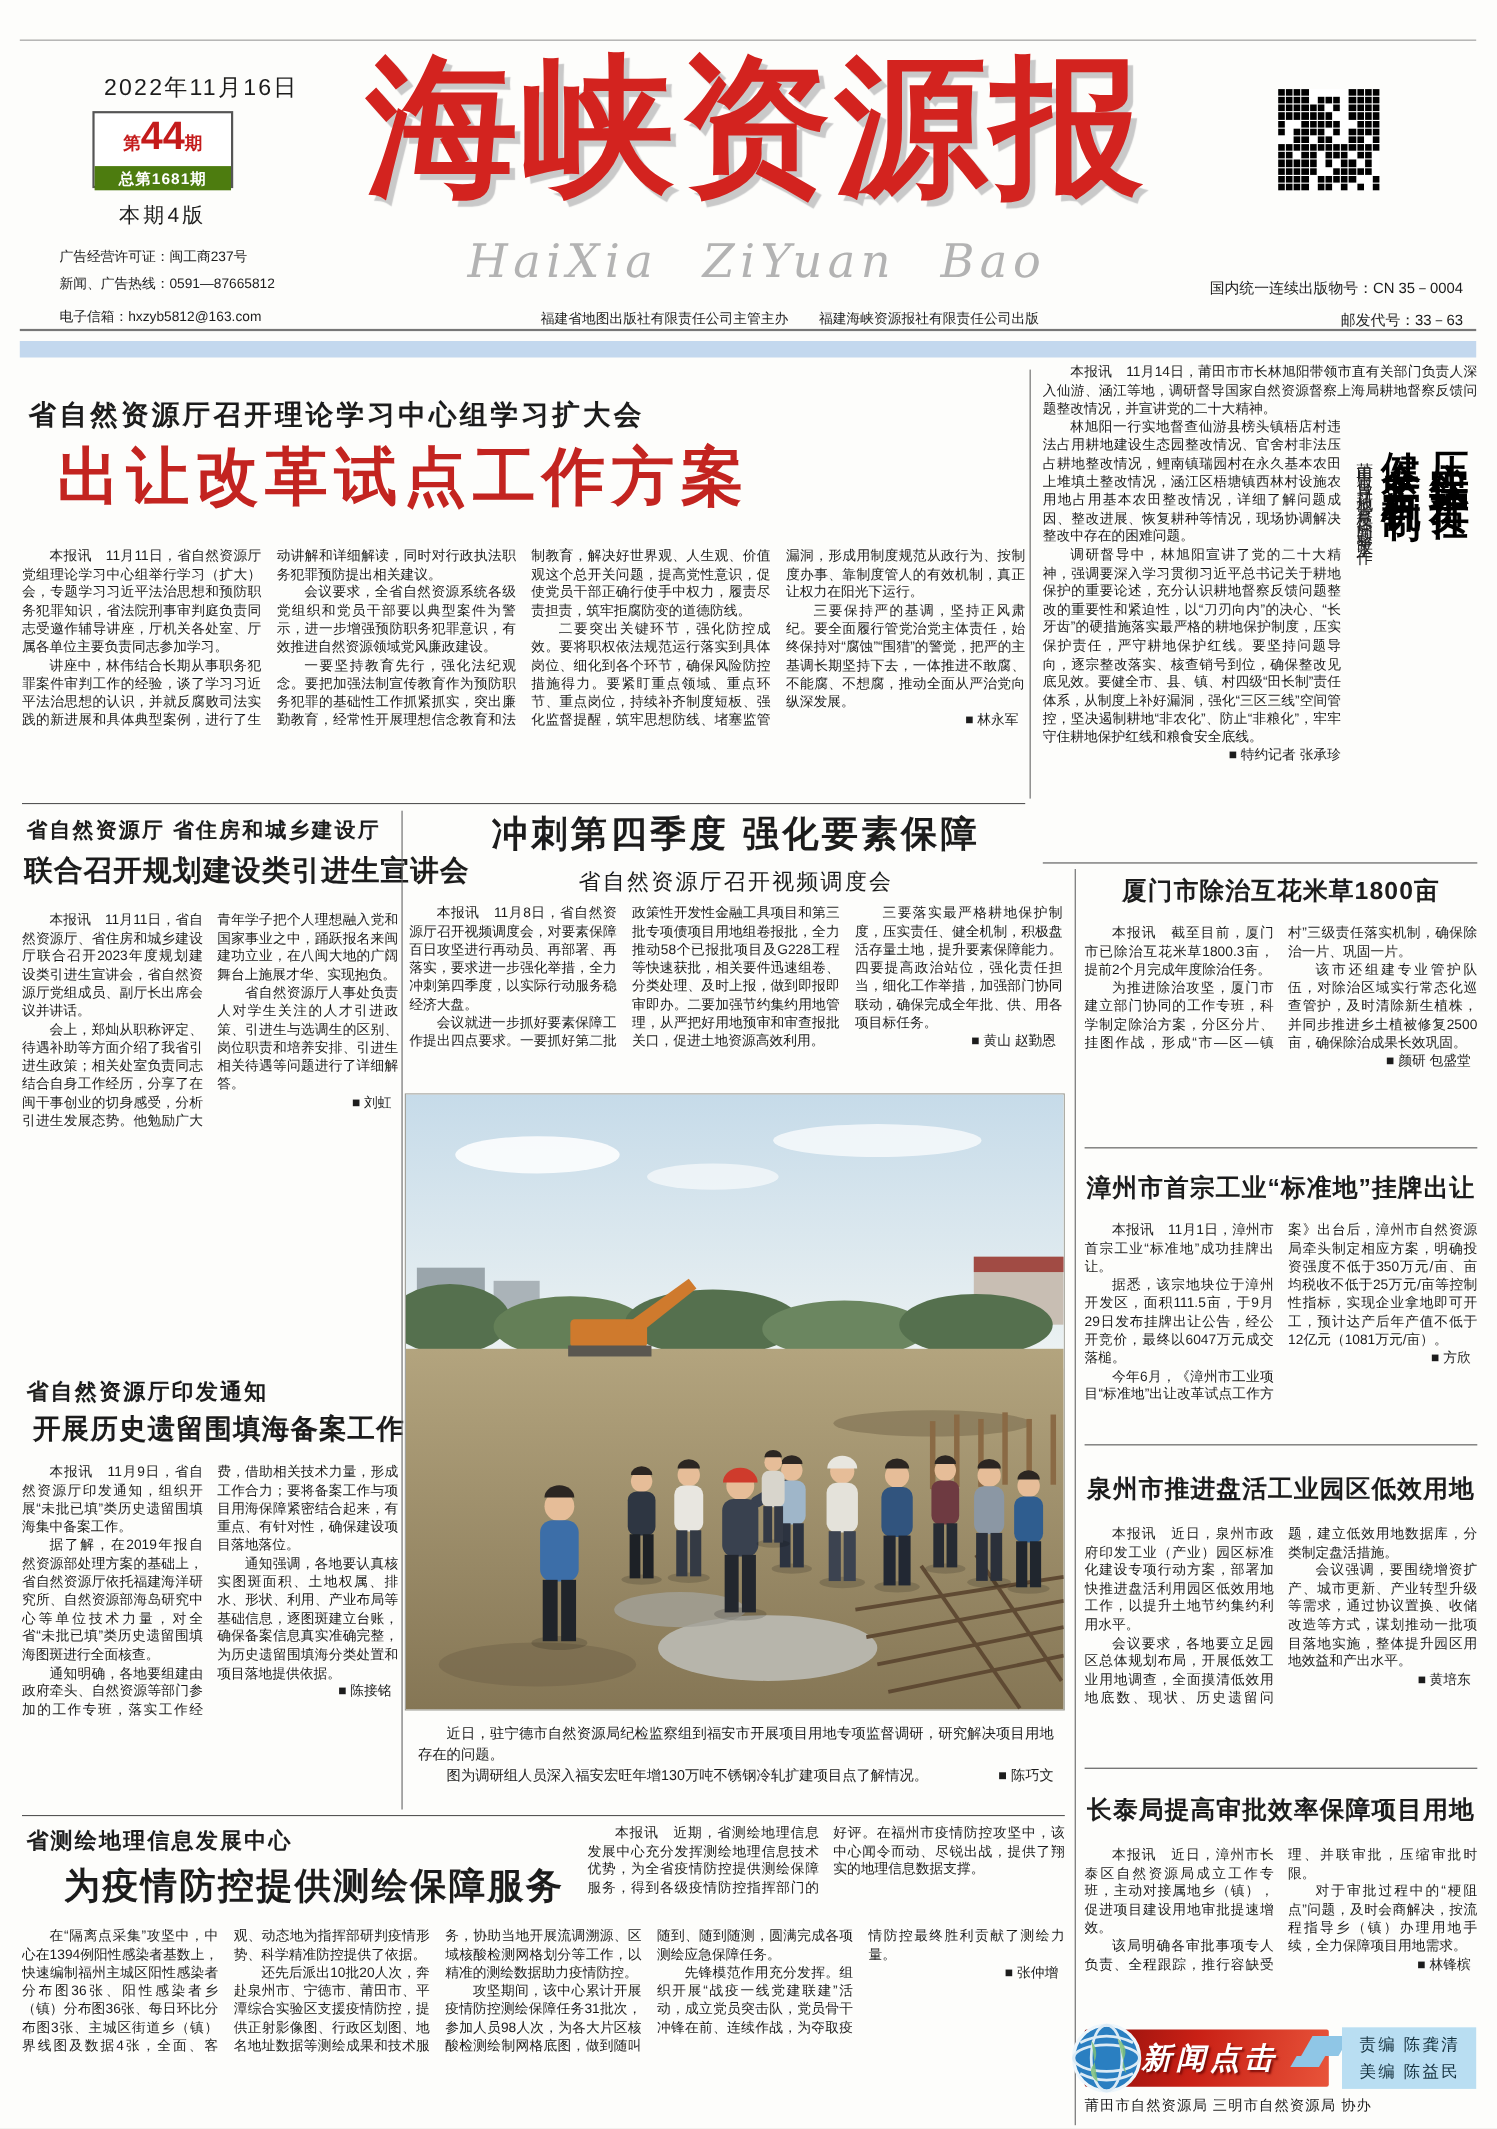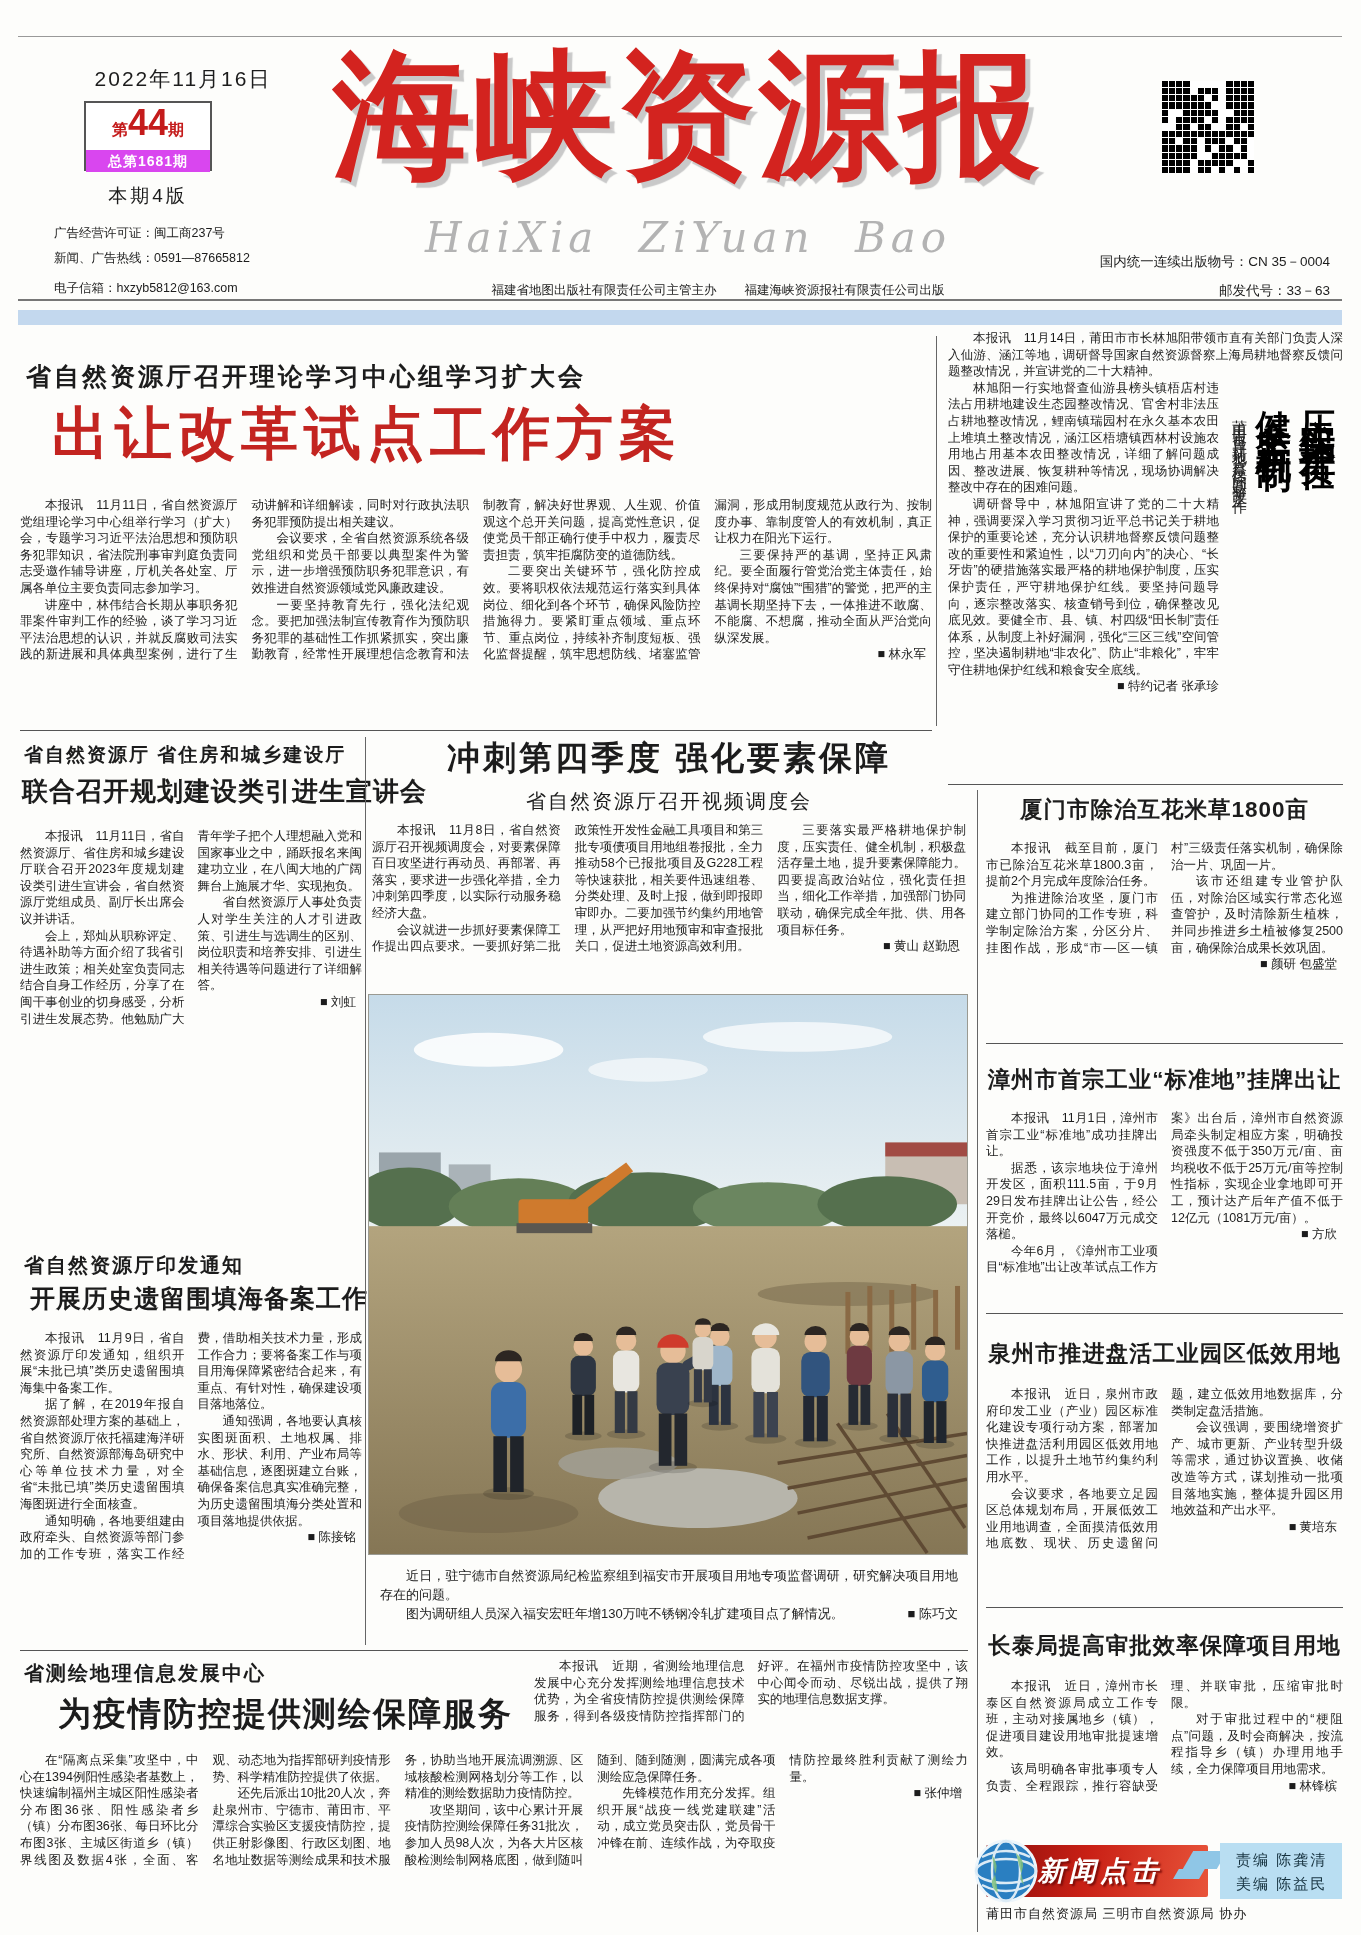--- a/index.html
+++ b/index.html
@@ -5,21 +5,21 @@
   html,body{margin:0;padding:0;background:#e9e9e6;}
   #paper{position:relative;width:1361px;height:1935px;background:#fdfdfb;margin:0 auto;
          font-family:"Liberation Sans","DejaVu Sans",sans-serif;color:#1c1c1c;overflow:hidden;}
   .abs{position:absolute;}
   
   .masthead{left:18px;top:36px;width:1324px;height:262px;border-top:1px solid #999;border-bottom:2px solid #777;}
   .mh-date{position:absolute;left:40px;top:28px;width:250px;text-align:center;font-size:21px;letter-spacing:2px;}
   .issue-box{position:absolute;left:66px;top:64px;width:124px;height:66px;border:2px solid #555;text-align:center;background:#fff;}
   .issue-line{color:#c41b1b;font-size:16px;font-weight:bold;line-height:40px;}
   .issue-num{font-size:36px;letter-spacing:0;}
-  .issue-total{background:#d946ef;color:#fff;font-size:14px;font-weight:bold;line-height:22px;letter-spacing:1px;}
+  .issue-total{background:#4d7c0f;color:#fff;font-size:14px;font-weight:bold;line-height:22px;letter-spacing:1px;}
   .mh-pages{position:absolute;left:40px;top:146px;width:180px;text-align:center;font-size:19px;letter-spacing:3px;}
   .mh-contact{position:absolute;left:36px;top:184px;font-size:12.5px;line-height:25px;white-space:nowrap;}
   .mh-email{position:absolute;left:36px;top:243px;font-size:12.5px;}
   .mh-title{position:absolute;left:248px;top:-8px;width:844px;text-align:center;font-size:138px;line-height:1.25;
             font-weight:900;color:#d3231f;font-family:"DejaVu Serif","Liberation Serif",serif;
             letter-spacing:4px;text-shadow:5px 5px 1px #c9c9c9;white-space:nowrap;}
   .mh-pinyin{position:absolute;left:248px;top:176px;width:844px;text-align:center;font-size:42px;color:#b3b3b3;
              font-style:italic;font-family:"DejaVu Serif","Liberation Serif",serif;letter-spacing:5px;word-spacing:22px;}
   .mh-sponsors{position:absolute;left:400px;top:245px;width:600px;text-align:center;font-size:12.5px;}
   .mh-sponsors span{margin:0 14px;}

